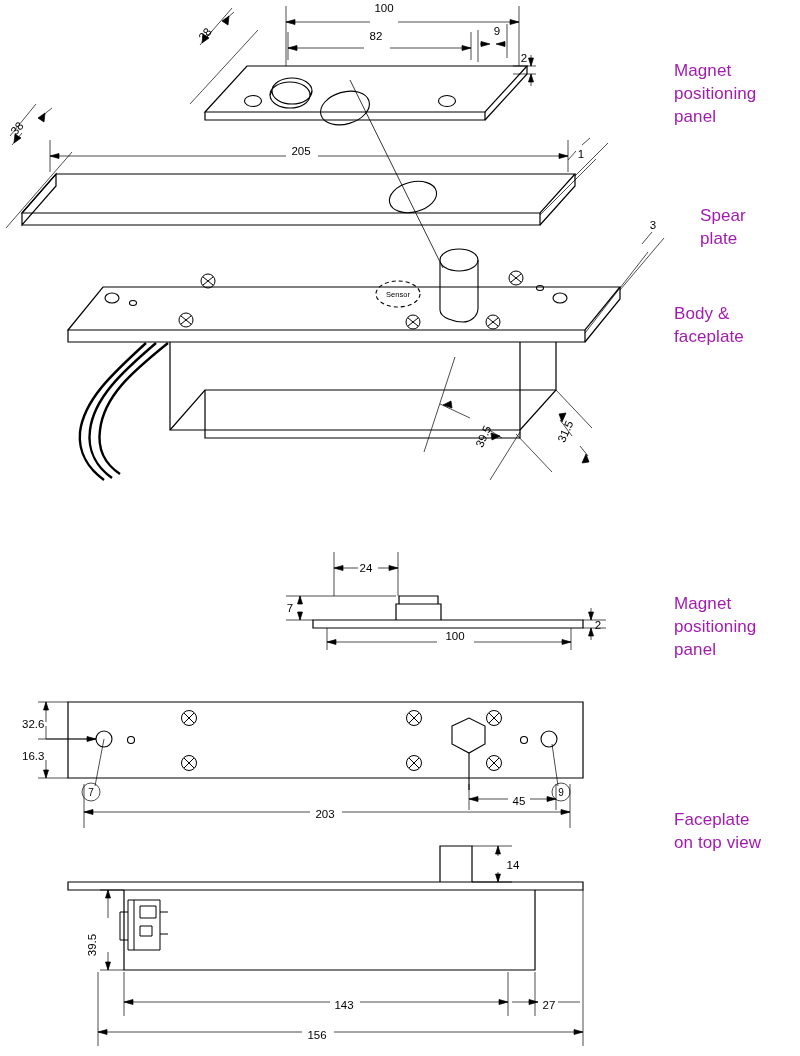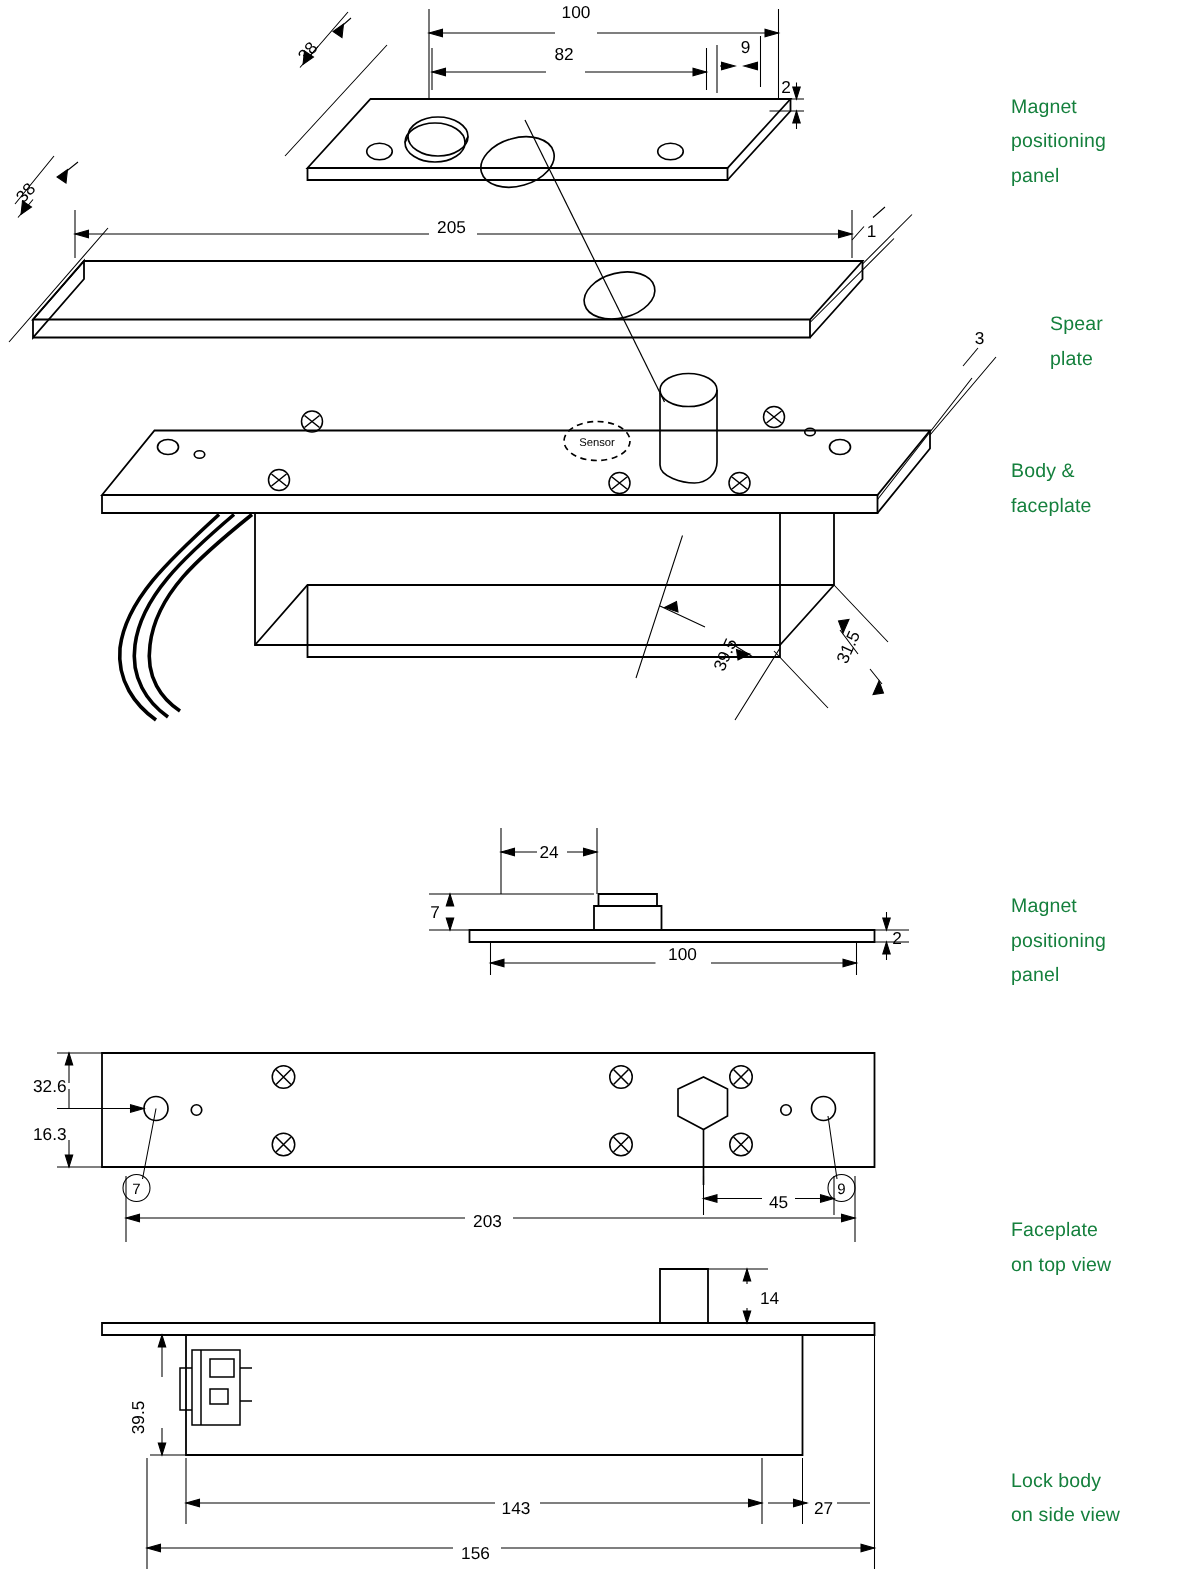--- a/index.html
+++ b/index.html
@@ -20,23 +20,23 @@
   }
   #drawing {
     position: absolute;
     left: 0;
     top: 0;
     width: 800px;
     height: 1056px;
   }
   .label {
     position: absolute;
-    font-size: 13px;
+    font-size: 17px;
     line-height: 23px;
-    color: #15803d;
+    color: #a21caf;
     white-space: pre-line;
     letter-spacing: 0.1px;
   }
   .dim {
     font-family: "Liberation Sans", sans-serif;
     font-size: 11.5px;
     fill: #000000;
   }
   .dim-sm {
     font-family: "Liberation Sans", sans-serif;
@@ -350,16 +350,14 @@
 positioning
 panel</div>
   <div class="label" style="left:700px; top:204px;">Spear plate</div>
   <div class="label" style="left:674px; top:302px;">Body &amp;
 faceplate</div>
   <div class="label" style="left:674px; top:592px;">Magnet
 positioning
 panel</div>
   <div class="label" style="left:674px; top:808px;">Faceplate
 on top view</div>
-  <div class="label" style="left:674px; top:975px;">Lock body
-on side view</div>
 
 </div>
 
 </body></html>

